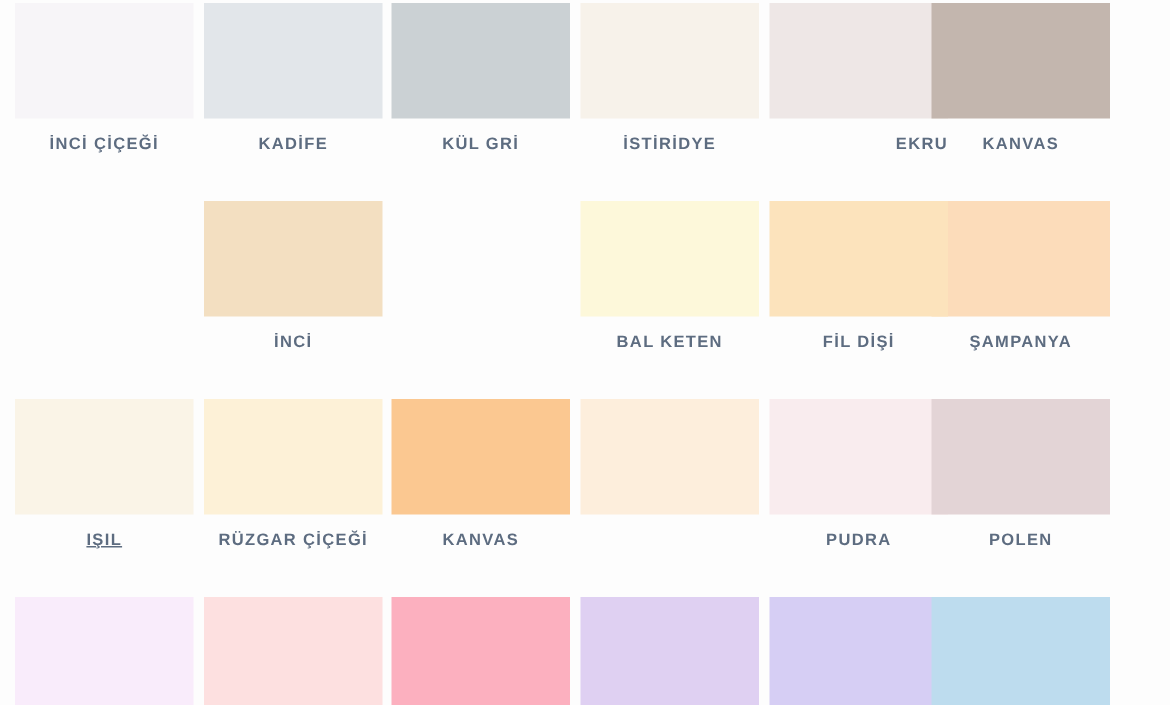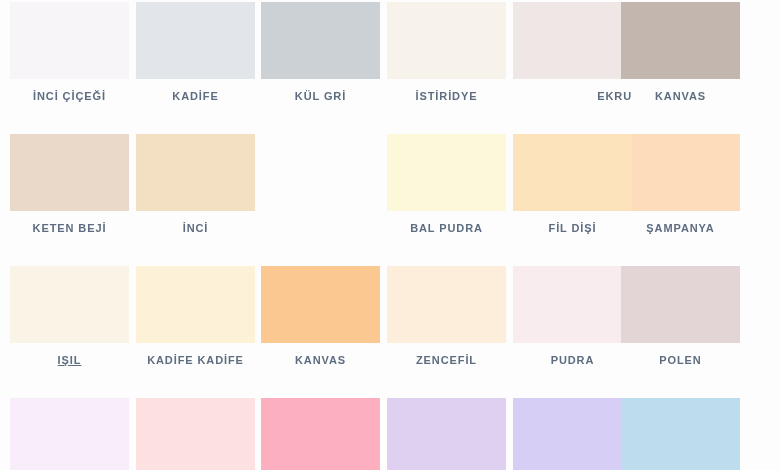--- a/index.html
+++ b/index.html
@@ -91,58 +91,53 @@
       <span class="swatch-chip" style="background-color: rgb(238, 231, 230);"></span>
       <span class="swatch-label" style="color: rgb(93, 108, 128); text-align: right;">EKRU</span>
     </div>
     <div class="swatch-card col-5">
       <span class="swatch-chip" style="background-color: rgb(195, 182, 174);"></span>
       <span class="swatch-label" style="color: rgb(93, 108, 128);">KANVAS</span>
     </div>
   </div>
 
   <div class="palette-row row-1">
-    <div class="swatch-card col-0">
-      <span class="swatch-chip" style="background-color: rgb(234, 217, 201);"></span>
-      <span class="swatch-label" style="color: rgb(93, 108, 128);">KETEN BEJİ</span>
-    </div>
     <div class="swatch-card col-1">
       <span class="swatch-chip" style="background-color: rgb(243, 223, 193);"></span>
       <span class="swatch-label" style="color: rgb(93, 108, 128);">İNCİ</span>
     </div>
     <div class="swatch-card col-3">
       <span class="swatch-chip" style="background-color: rgb(253, 248, 218);"></span>
-      <span class="swatch-label" style="color: rgb(93, 108, 128);">BAL PUDRA</span>
+      <span class="swatch-label" style="color: rgb(93, 108, 128);">BAL KETEN</span>
     </div>
     <div class="swatch-card col-5">
       <span class="swatch-chip" style="background-color: rgb(252, 220, 186);"></span>
       <span class="swatch-label" style="color: rgb(93, 108, 128);">ŞAMPANYA</span>
     </div>
     <div class="swatch-card col-4">
       <span class="swatch-chip" style="background-color: rgb(252, 227, 188);"></span>
       <span class="swatch-label" style="color: rgb(93, 108, 128);">FİL DİŞİ</span>
     </div>
   </div>
 
   <div class="palette-row row-2">
     <div class="swatch-card col-0">
       <span class="swatch-chip" style="background-color: rgb(250, 244, 231);"></span>
       <span class="swatch-label" style="color: rgb(93, 108, 128); text-decoration: underline;">IŞIL</span>
     </div>
     <div class="swatch-card col-1">
       <span class="swatch-chip" style="background-color: rgb(253, 241, 215);"></span>
-      <span class="swatch-label" style="color: rgb(93, 108, 128);">KADİFE KADİFE</span>
+      <span class="swatch-label" style="color: rgb(93, 108, 128);">RÜZGAR ÇİÇEĞİ</span>
     </div>
     <div class="swatch-card col-2">
       <span class="swatch-chip" style="background-color: rgb(251, 200, 145);"></span>
       <span class="swatch-label" style="color: rgb(93, 108, 128);">KANVAS</span>
     </div>
     <div class="swatch-card col-3">
       <span class="swatch-chip" style="background-color: rgb(253, 238, 220);"></span>
-      <span class="swatch-label" style="color: rgb(93, 108, 128);">ZENCEFİL</span>
     </div>
     <div class="swatch-card col-4">
       <span class="swatch-chip" style="background-color: rgb(249, 236, 238);"></span>
       <span class="swatch-label" style="color: rgb(93, 108, 128);">PUDRA</span>
     </div>
     <div class="swatch-card col-5">
       <span class="swatch-chip" style="background-color: rgb(227, 212, 214);"></span>
       <span class="swatch-label" style="color: rgb(93, 108, 128);">POLEN</span>
     </div>
   </div>

